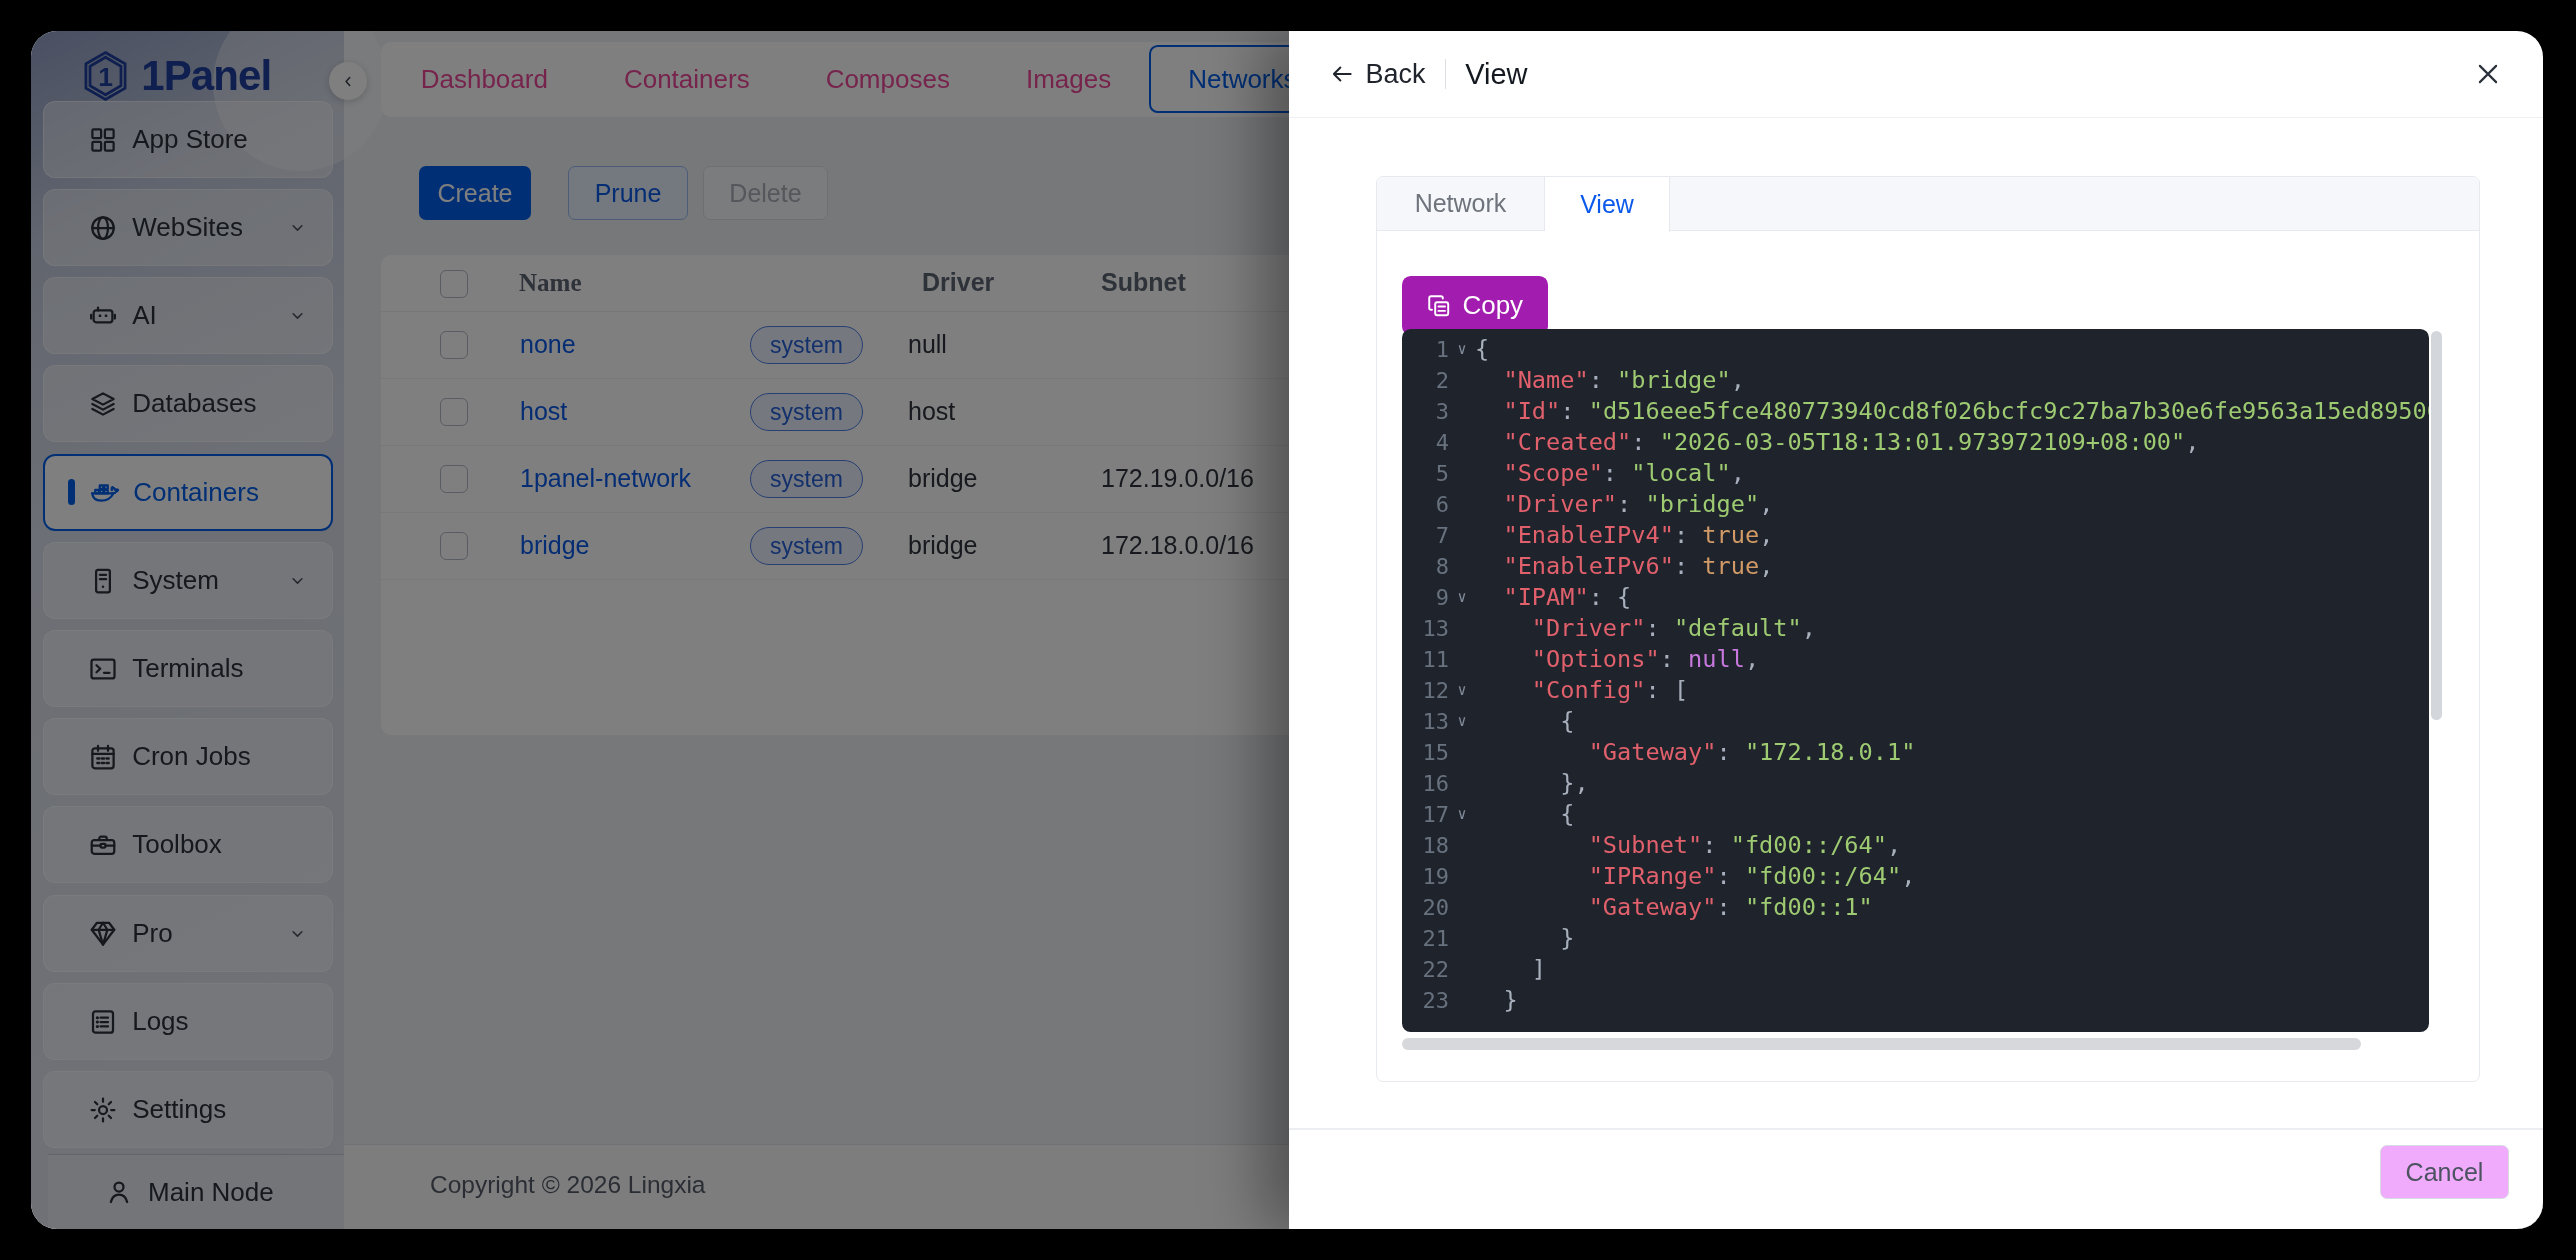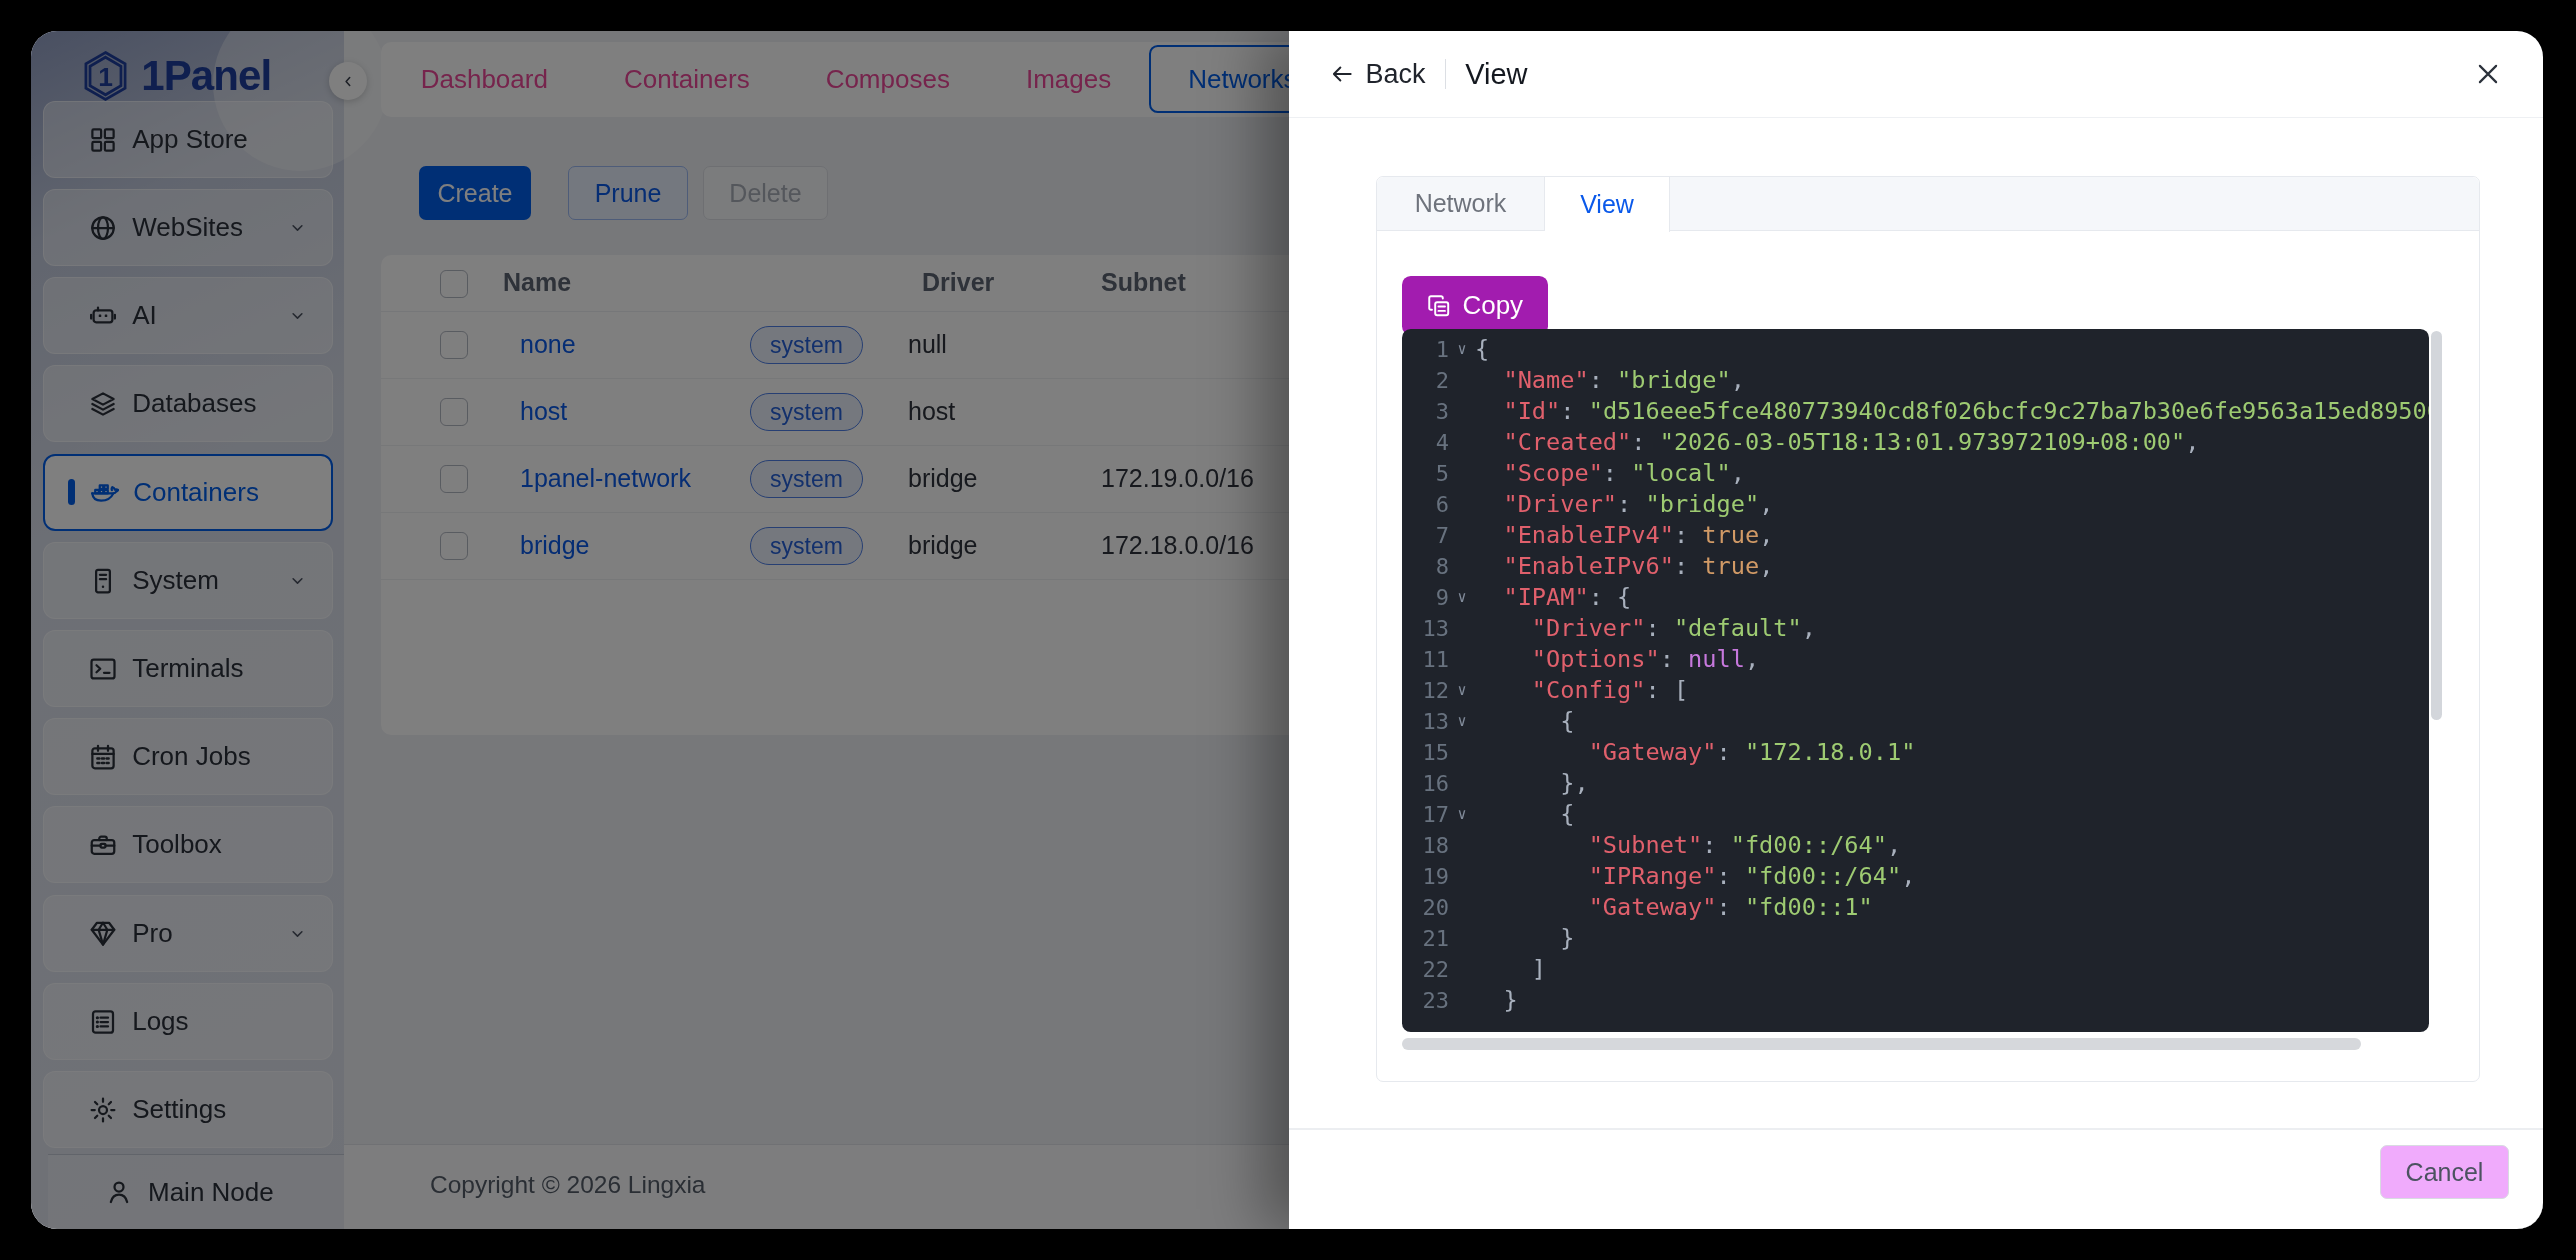--- a/index.html
+++ b/index.html
@@ -246,21 +246,21 @@
       <div class="nav-tab active">Networks</div>
     </div>
 
   <div class="tb-btn btn-primary">Create</div>
   <div class="tb-btn btn-plain">Prune</div>
   <div class="tb-btn btn-disabled">Delete</div>
 
   <div class="table-card">
     <div class="t-head" id="t-head">
       <span class="cb" style="top:15px"></span>
-    <span style="left: 122px;">Name</span>
+    <span style="left: 138px; font-family: Liberation Serif, serif;">Name</span>
         <span style="left: 541px; text-align: right;">Driver</span>
         <span style="left: 720px;">Subnet</span>
       </div>
     <div id="t-body">
         <div class="t-row" style="top: 57px;">
           <span class="cb" style="top:19px"></span>
           <span class="t-link">none</span>
           <span class="t-tag">system</span>
           <span class="t-cell" style="left:527px">null</span>
           <span class="t-cell" style="left:720px"></span>

